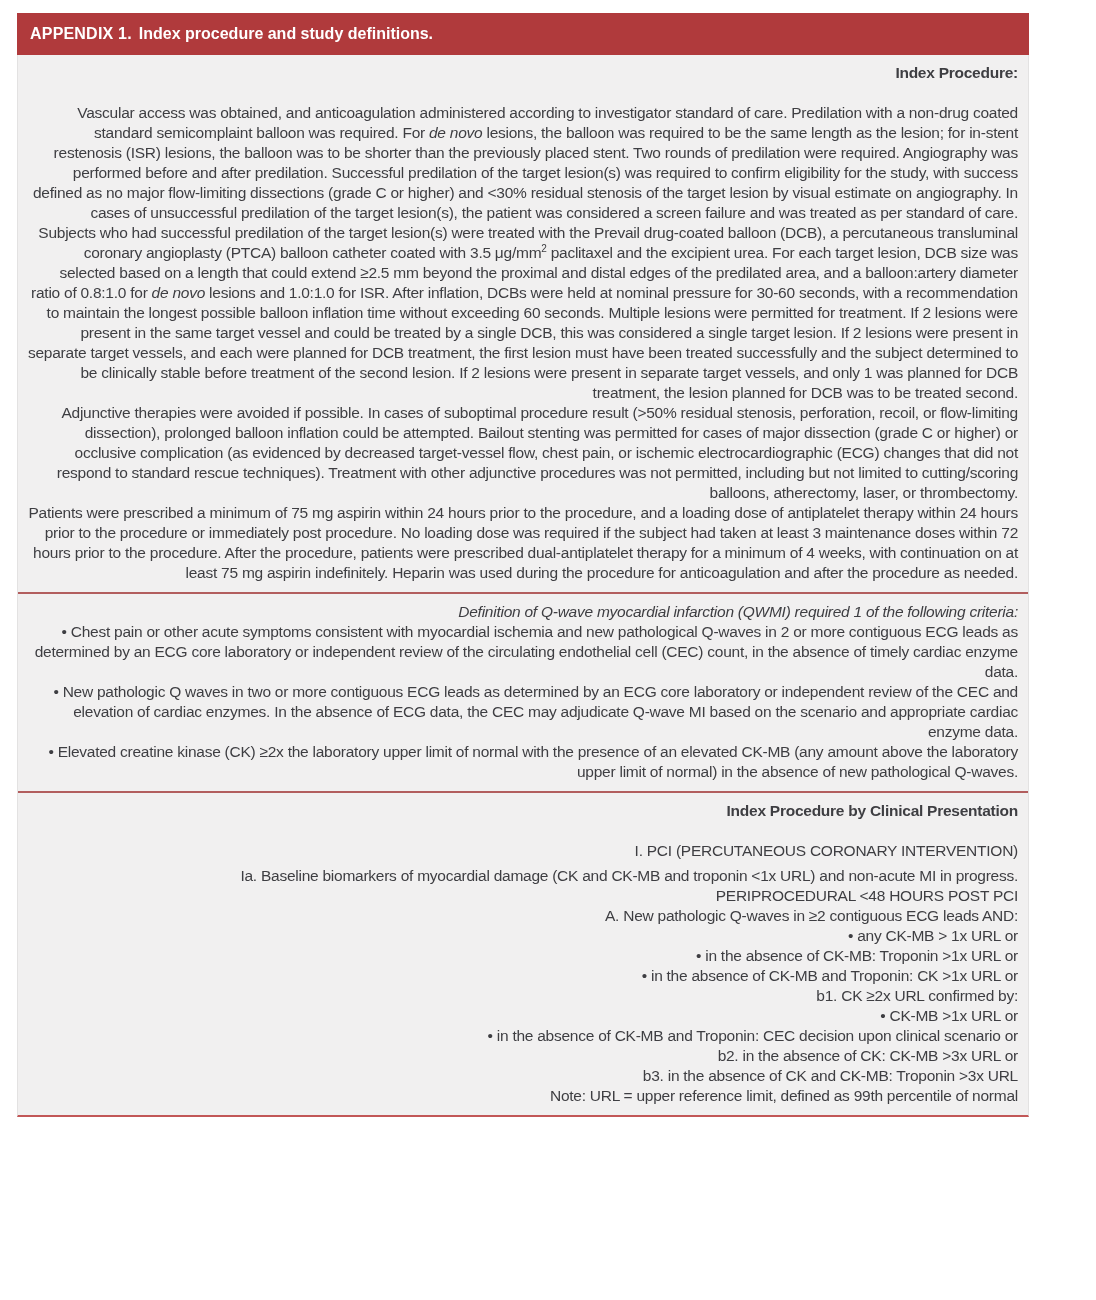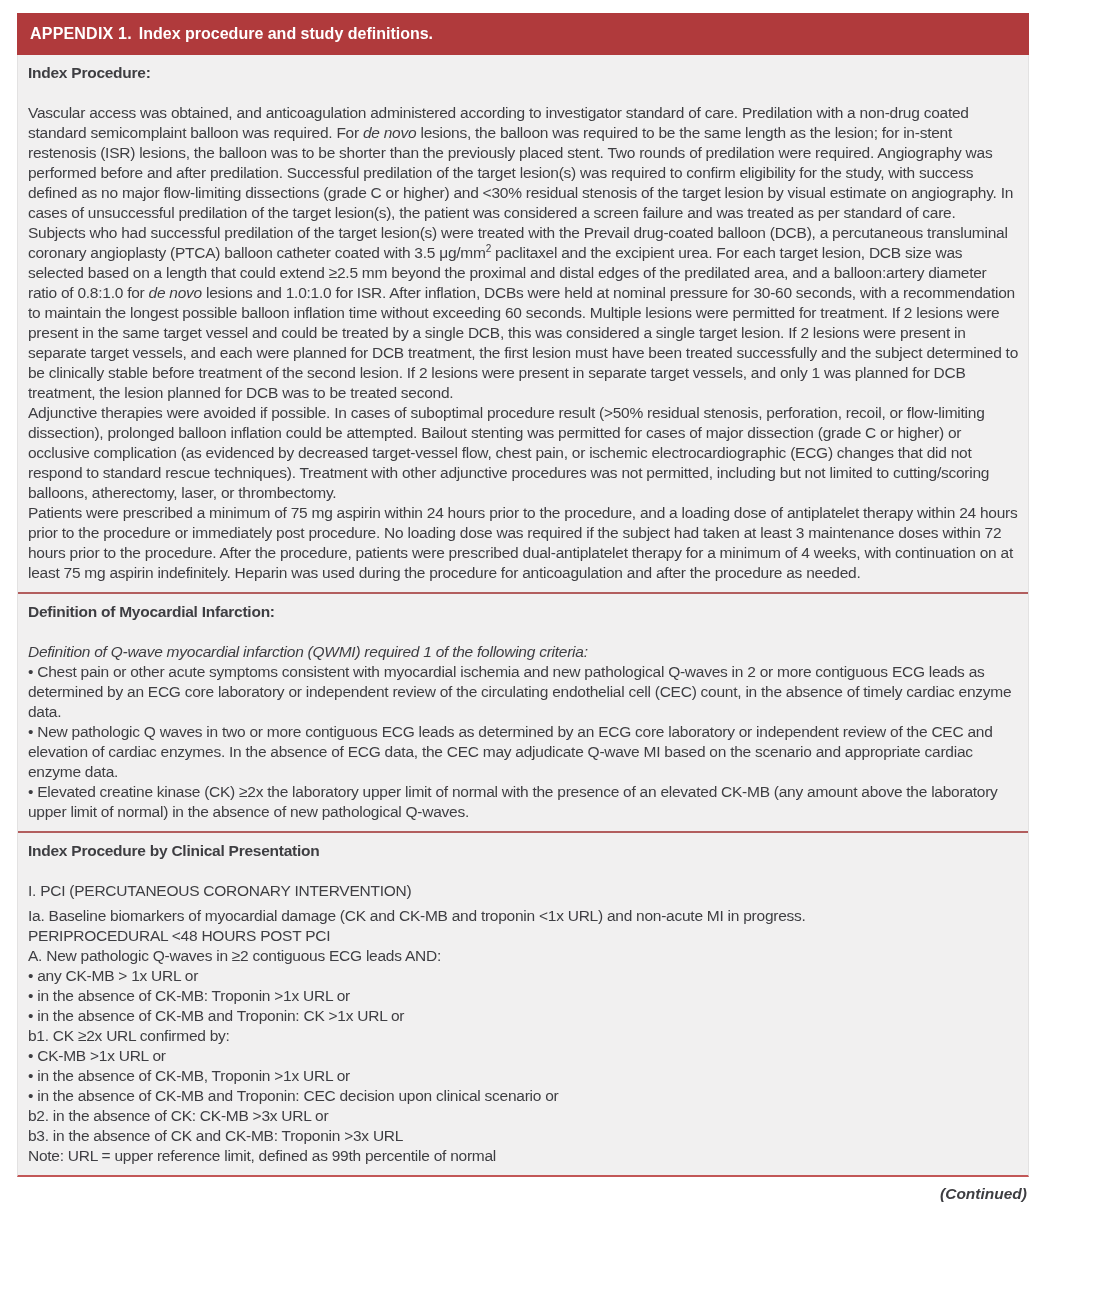--- a/index.html
+++ b/index.html
@@ -31,20 +31,21 @@
     padding:0 13px;
     font-weight:700;
     font-size:16px;
   }
   .hdr-label{margin-right:7px;letter-spacing:0.2px;}
   .panel{
     background:var(--panel-bg);
     border-bottom:2px solid var(--bottom-rule);
     border-left:1px solid #e3e2e2;
     border-right:1px solid #e3e2e2;
+    text-align:right;
   }
   .sec{padding:8px 10px 9px 10px;}
   .sec + .sec{border-top:2px solid var(--rule);}
   p{
     margin:0;
     font-size:15.5px;
     line-height:20px;
     letter-spacing:-0.25px;
   }
   .heading{
@@ -78,42 +79,39 @@
 
       <section class="sec">
         <p class="heading">Index Procedure:</p>
         <p class="para"><span>Vascular access was obtained, and anticoagulation administered according to investigator standard of care. Predilation with a non-drug coated standard semicomplaint balloon was required. For </span><em>de novo</em><span> lesions, the balloon was required to be the same length as the lesion; for in-stent restenosis (ISR) lesions, the balloon was to be shorter than the previously placed stent. Two rounds of predilation were required. Angiography was performed before and after predilation. Successful predilation of the target lesion(s) was required to confirm eligibility for the study, with success defined as no major flow-limiting dissections (grade C or higher) and &lt;30% residual stenosis of the target lesion by visual estimate on angiography. In cases of unsuccessful predilation of the target lesion(s), the patient was considered a screen failure and was treated as per standard of care.</span></p>
         <p class="para"><span>Subjects who had successful predilation of the target lesion(s) were treated with the Prevail drug-coated balloon (DCB), a percutaneous transluminal coronary angioplasty (PTCA) balloon catheter coated with 3.5 μg/mm</span><sup>2</sup><span> paclitaxel and the excipient urea. For each target lesion, DCB size was selected based on a length that could extend ≥2.5 mm beyond the proximal and distal edges of the predilated area, and a balloon:artery diameter ratio of 0.8:1.0 for </span><em>de novo</em><span> lesions and 1.0:1.0 for ISR. After inflation, DCBs were held at nominal pressure for 30-60 seconds, with a recommendation to maintain the longest possible balloon inflation time without exceeding 60 seconds. Multiple lesions were permitted for treatment. If 2 lesions were present in the same target vessel and could be treated by a single DCB, this was considered a single target lesion. If 2 lesions were present in separate target vessels, and each were planned for DCB treatment, the first lesion must have been treated successfully and the subject determined to be clinically stable before treatment of the second lesion. If 2 lesions were present in separate target vessels, and only 1 was planned for DCB treatment, the lesion planned for DCB was to be treated second.</span></p>
         <p class="para"><span>Adjunctive therapies were avoided if possible. In cases of suboptimal procedure result (&gt;50% residual stenosis, perforation, recoil, or flow-limiting dissection), prolonged balloon inflation could be attempted. Bailout stenting was permitted for cases of major dissection (grade C or higher) or occlusive complication (as evidenced by decreased target-vessel flow, chest pain, or ischemic electrocardiographic (ECG) changes that did not respond to standard rescue techniques). Treatment with other adjunctive procedures was not permitted, including but not limited to cutting/scoring balloons, atherectomy, laser, or thrombectomy.</span></p>
         <p class="para"><span>Patients were prescribed a minimum of 75 mg aspirin within 24 hours prior to the procedure, and a loading dose of antiplatelet therapy within 24 hours prior to the procedure or immediately post procedure. No loading dose was required if the subject had taken at least 3 maintenance doses within 72 hours prior to the procedure. After the procedure, patients were prescribed dual-antiplatelet therapy for a minimum of 4 weeks, with continuation on at least 75 mg aspirin indefinitely. Heparin was used during the procedure for anticoagulation and after the procedure as needed.</span></p>
       </section>
 
       <section class="sec">
-        <p class="heading">Definition of Myocardial Infarction:</p>
         <p class="para"><em>Definition of Q-wave myocardial infarction (QWMI) required 1 of the following criteria:</em></p>
         <p class="para"><span>• Chest pain or other acute symptoms consistent with myocardial ischemia and new pathological Q-waves in 2 or more contiguous ECG leads as determined by an ECG core laboratory or independent review of the circulating endothelial cell (CEC) count, in the absence of timely cardiac enzyme data.</span></p>
         <p class="para"><span>• New pathologic Q waves in two or more contiguous ECG leads as determined by an ECG core laboratory or independent review of the CEC and elevation of cardiac enzymes. In the absence of ECG data, the CEC may adjudicate Q-wave MI based on the scenario and appropriate cardiac enzyme data.</span></p>
         <p class="para"><span>• Elevated creatine kinase (CK) ≥2x the laboratory upper limit of normal with the presence of an elevated CK-MB (any amount above the laboratory upper limit of normal) in the absence of new pathological Q-waves.</span></p>
       </section>
 
       <section class="sec">
         <p class="heading">Index Procedure by Clinical Presentation</p>
         <p class="para gap-after"><span>I. PCI (PERCUTANEOUS CORONARY INTERVENTION)</span></p>
         <p class="para"><span>Ia. Baseline biomarkers of myocardial damage (CK and CK-MB and troponin &lt;1x URL) and non-acute MI in progress.</span></p>
         <p class="para"><span>PERIPROCEDURAL &lt;48 HOURS POST PCI</span></p>
         <p class="para"><span>A. New pathologic Q-waves in ≥2 contiguous ECG leads AND:</span></p>
         <p class="para"><span>• any CK-MB &gt; 1x URL or</span></p>
         <p class="para"><span>• in the absence of CK-MB: Troponin &gt;1x URL or</span></p>
         <p class="para"><span>• in the absence of CK-MB and Troponin: CK &gt;1x URL or</span></p>
         <p class="para"><span>b1. CK ≥2x URL confirmed by:</span></p>
         <p class="para"><span>• CK-MB &gt;1x URL or</span></p>
-        <p class="para"><span>• in the absence of CK-MB, Troponin &gt;1x URL or</span></p>
         <p class="para"><span>• in the absence of CK-MB and Troponin: CEC decision upon clinical scenario or</span></p>
         <p class="para"><span>b2. in the absence of CK: CK-MB &gt;3x URL or</span></p>
         <p class="para"><span>b3. in the absence of CK and CK-MB: Troponin &gt;3x URL</span></p>
         <p class="para"><span>Note: URL = upper reference limit, defined as 99th percentile of normal</span></p>
       </section>
 
     </div>
 
-    <div class="continued">(Continued)</div>
   </div>
 </div>
 
 </body></html>

